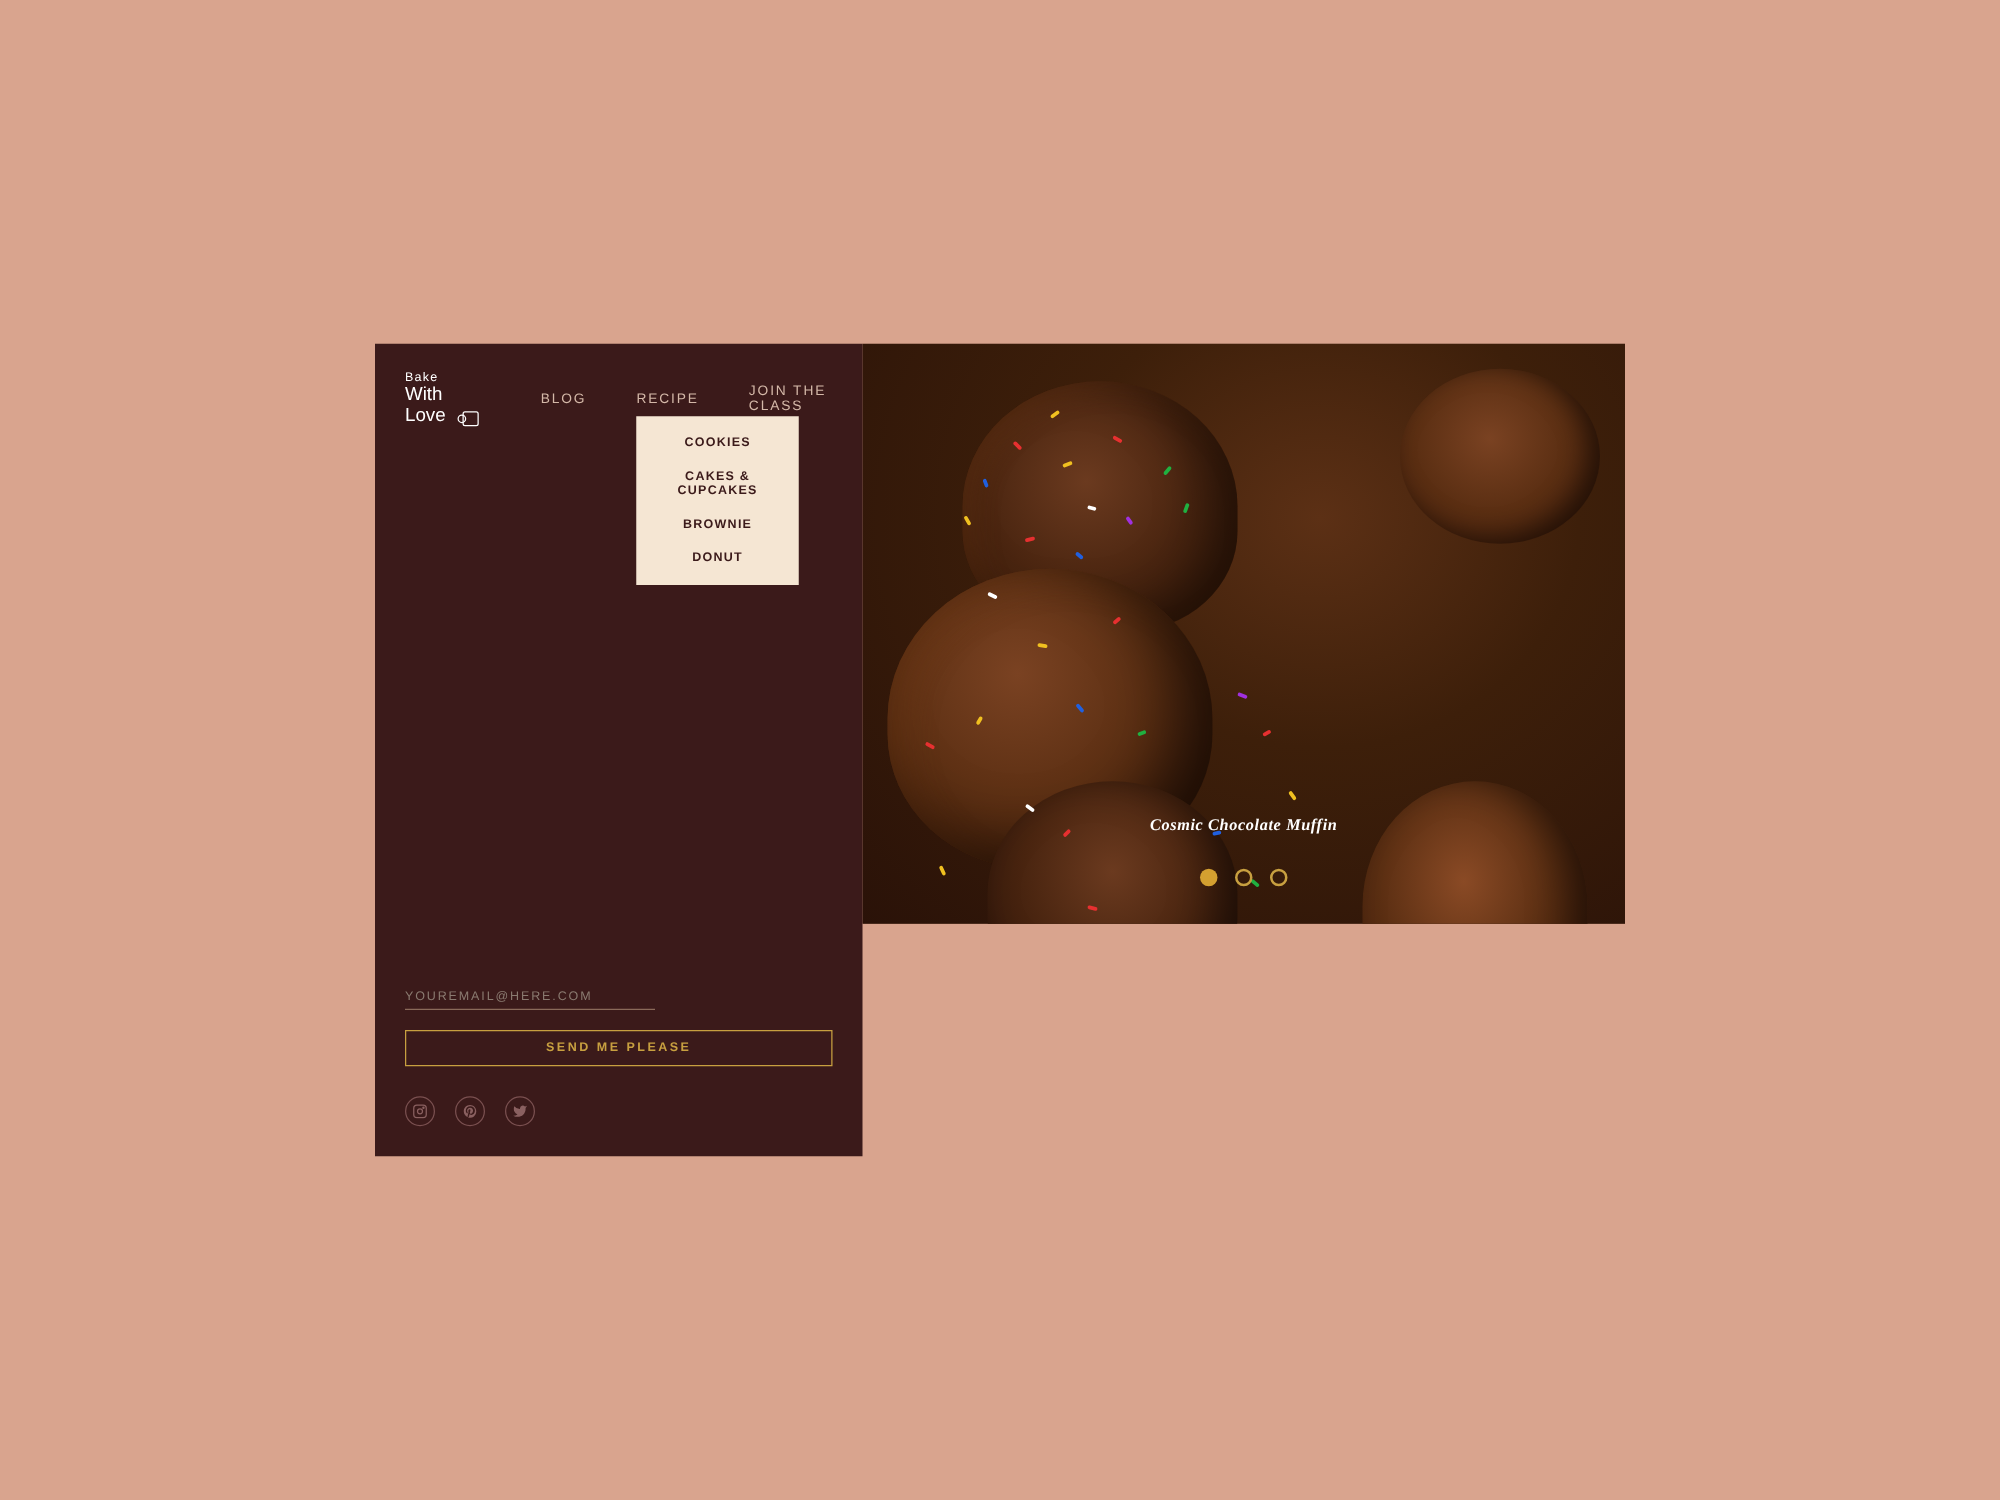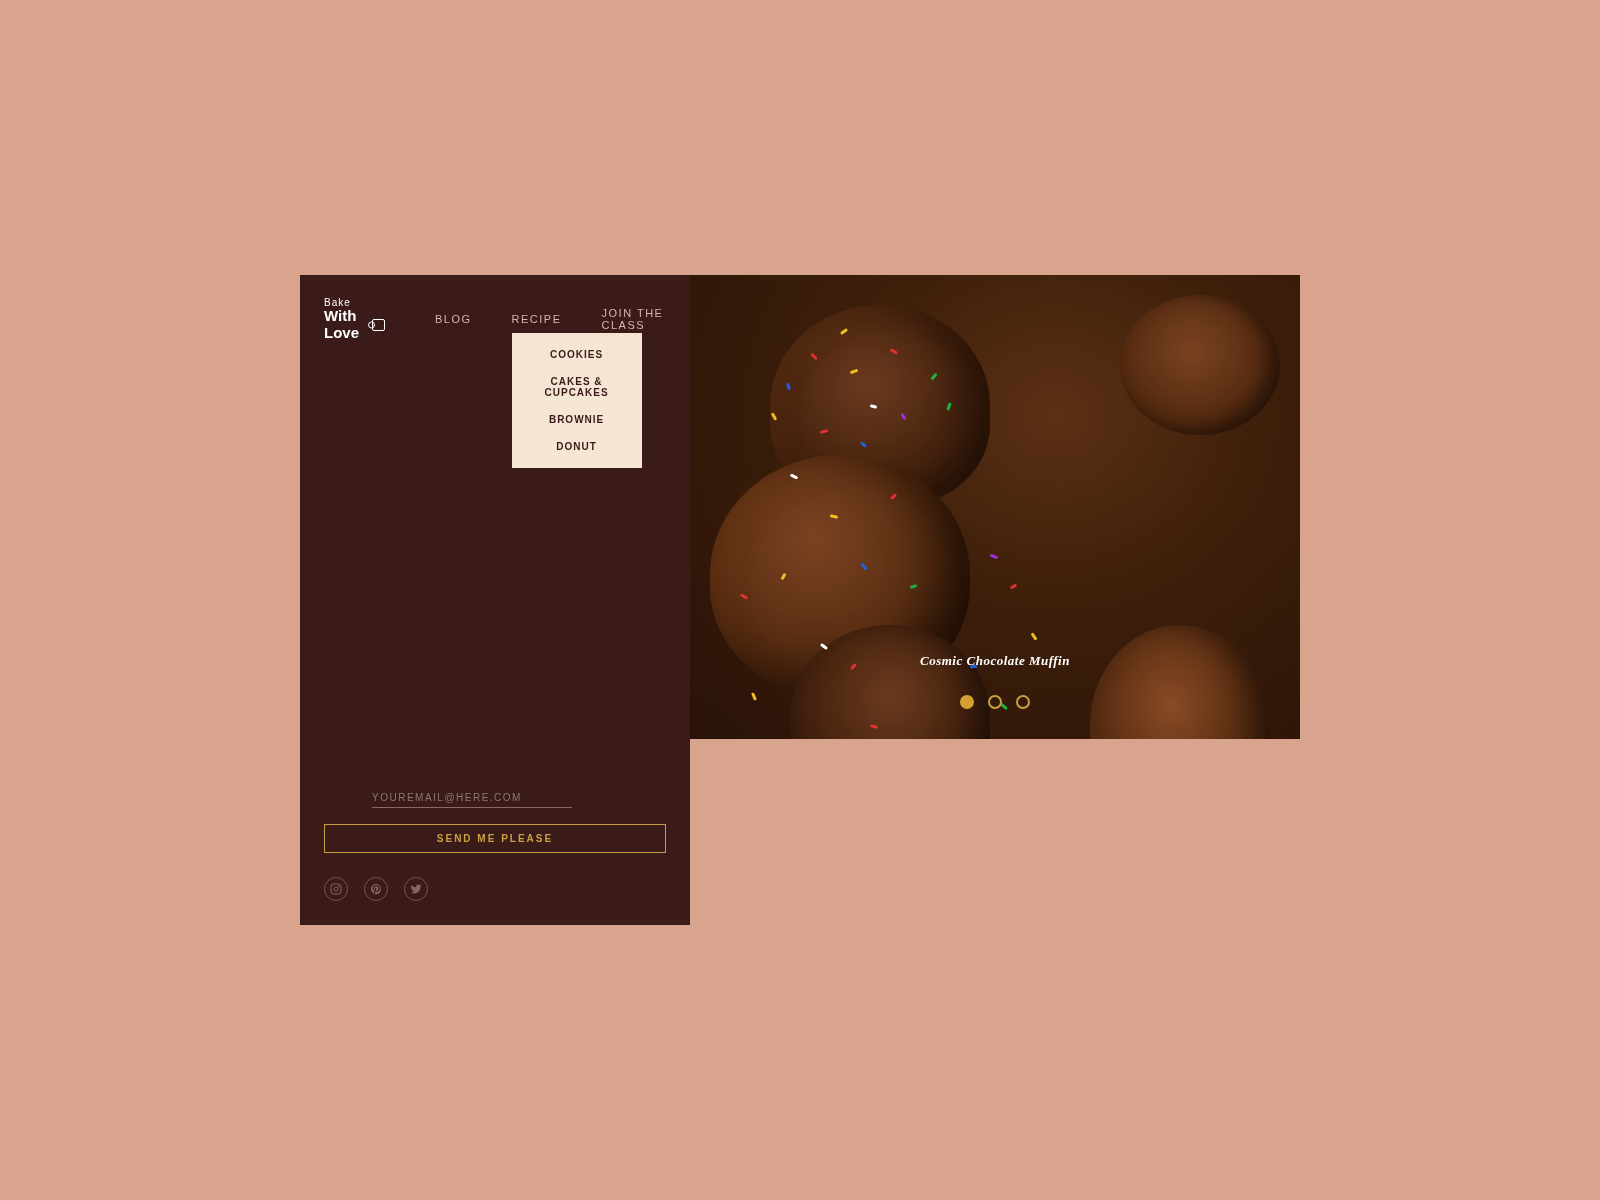--- a/index.html
+++ b/index.html
@@ -55,23 +55,23 @@
       font-size: 10px;
       font-family: Arial, sans-serif;
       font-weight: normal;
       letter-spacing: 1px;
     }
 
     .logo-with-love {
       color: #ffffff;
       font-size: 15px;
       font-family: Arial, sans-serif;
-      font-weight: bold;
-      display: flex;
-      align-items: center;
+      font-weight: normal;
+      display: flex;
+      align-items: flex-end;
       gap: 6px;
     }
 
     .logo-tag {
       width: 20px;
       height: 12px;
       border: 1.5px solid #ffffff;
       border-radius: 2px;
       position: relative;
       display: inline-block;
@@ -145,21 +145,20 @@
     }
 
     .headline-highlight {
       background-color: #7b3030;
       padding: 0 4px;
       display: inline;
     }
 
     .email-input-area {
       margin-bottom: 16px;
-      margin-left: 48px;
     }
 
     .email-input {
       background: transparent;
       border: none;
       border-bottom: 1px solid #8a6a5a;
       color: #8a7a70;
       font-size: 10px;
       letter-spacing: 1.5px;
       padding: 4px 0;

